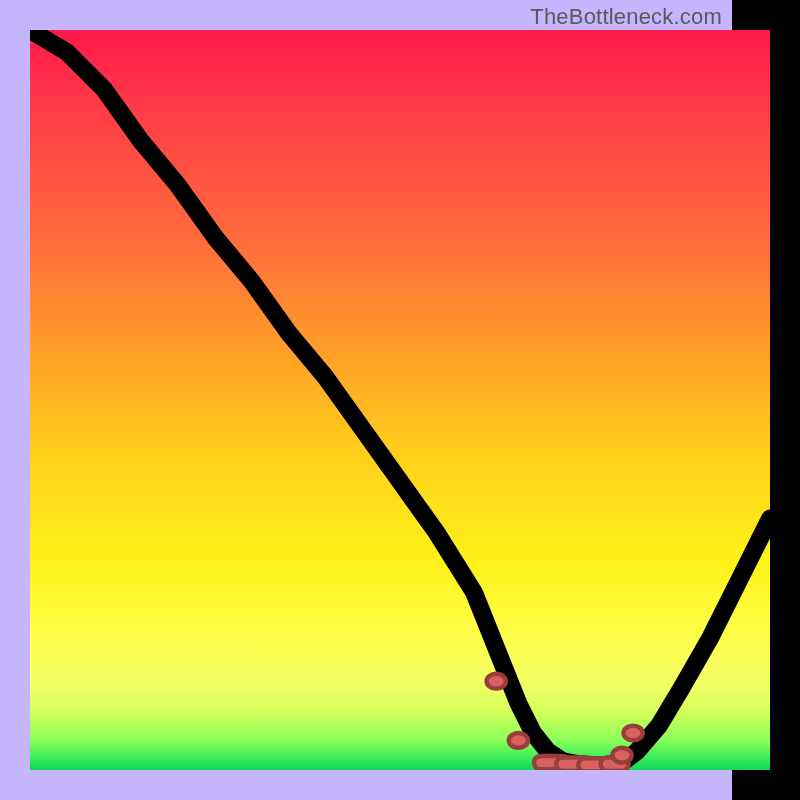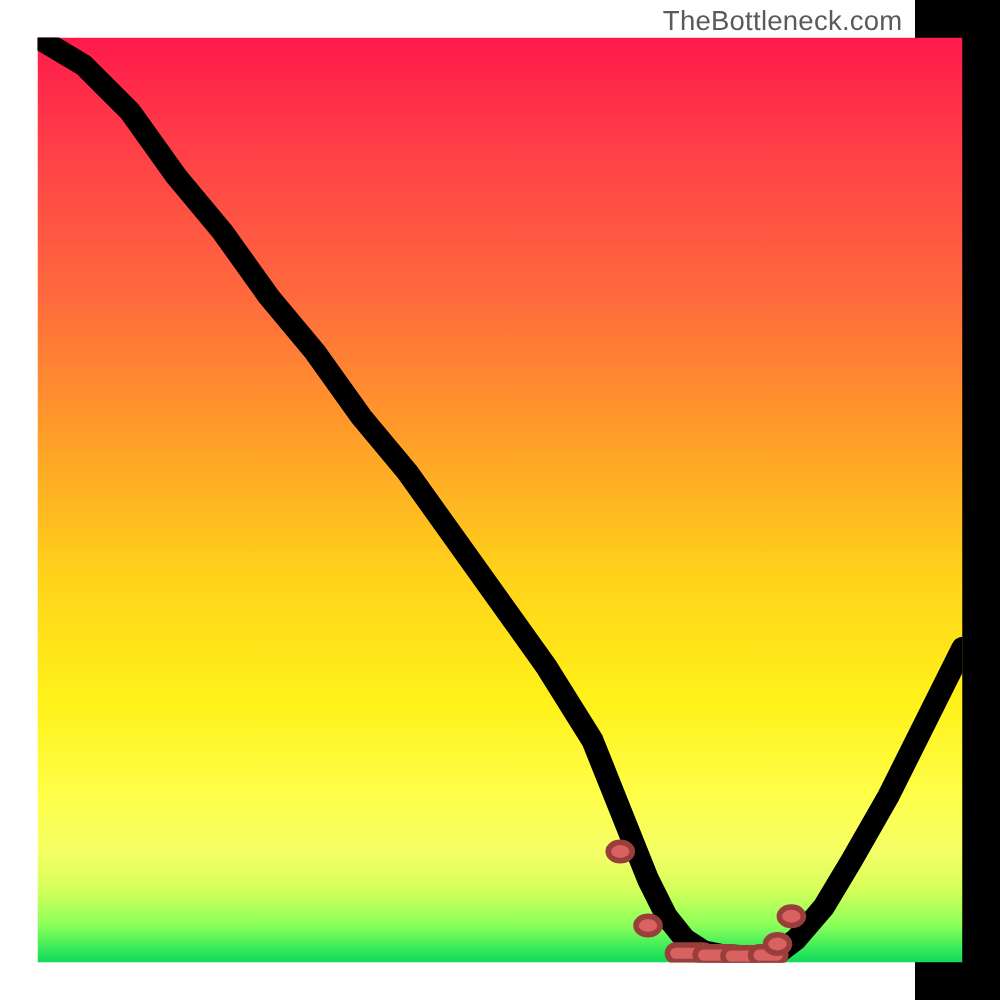--- a/index.html
+++ b/index.html
@@ -1,21 +1,21 @@
 <!DOCTYPE html>
 <html><head>
 <meta charset="utf-8">
 <style>
   * { margin: 0; padding: 0; box-sizing: border-box; }
   html, body { width: 800px; height: 800px; overflow: hidden; background: #000; }
   .frame {
     position: relative;
     width: 732px;
     height: 800px;
-    background: #ffffff;
+    background: #c4b5fd;
   }
   .watermark {
     position: absolute;
     top: 4px;
     right: 10px;
     font-family: Arial, Helvetica, sans-serif;
     font-size: 22px;
     color: #5a5a5a;
     letter-spacing: 0.2px;
     z-index: 10;

